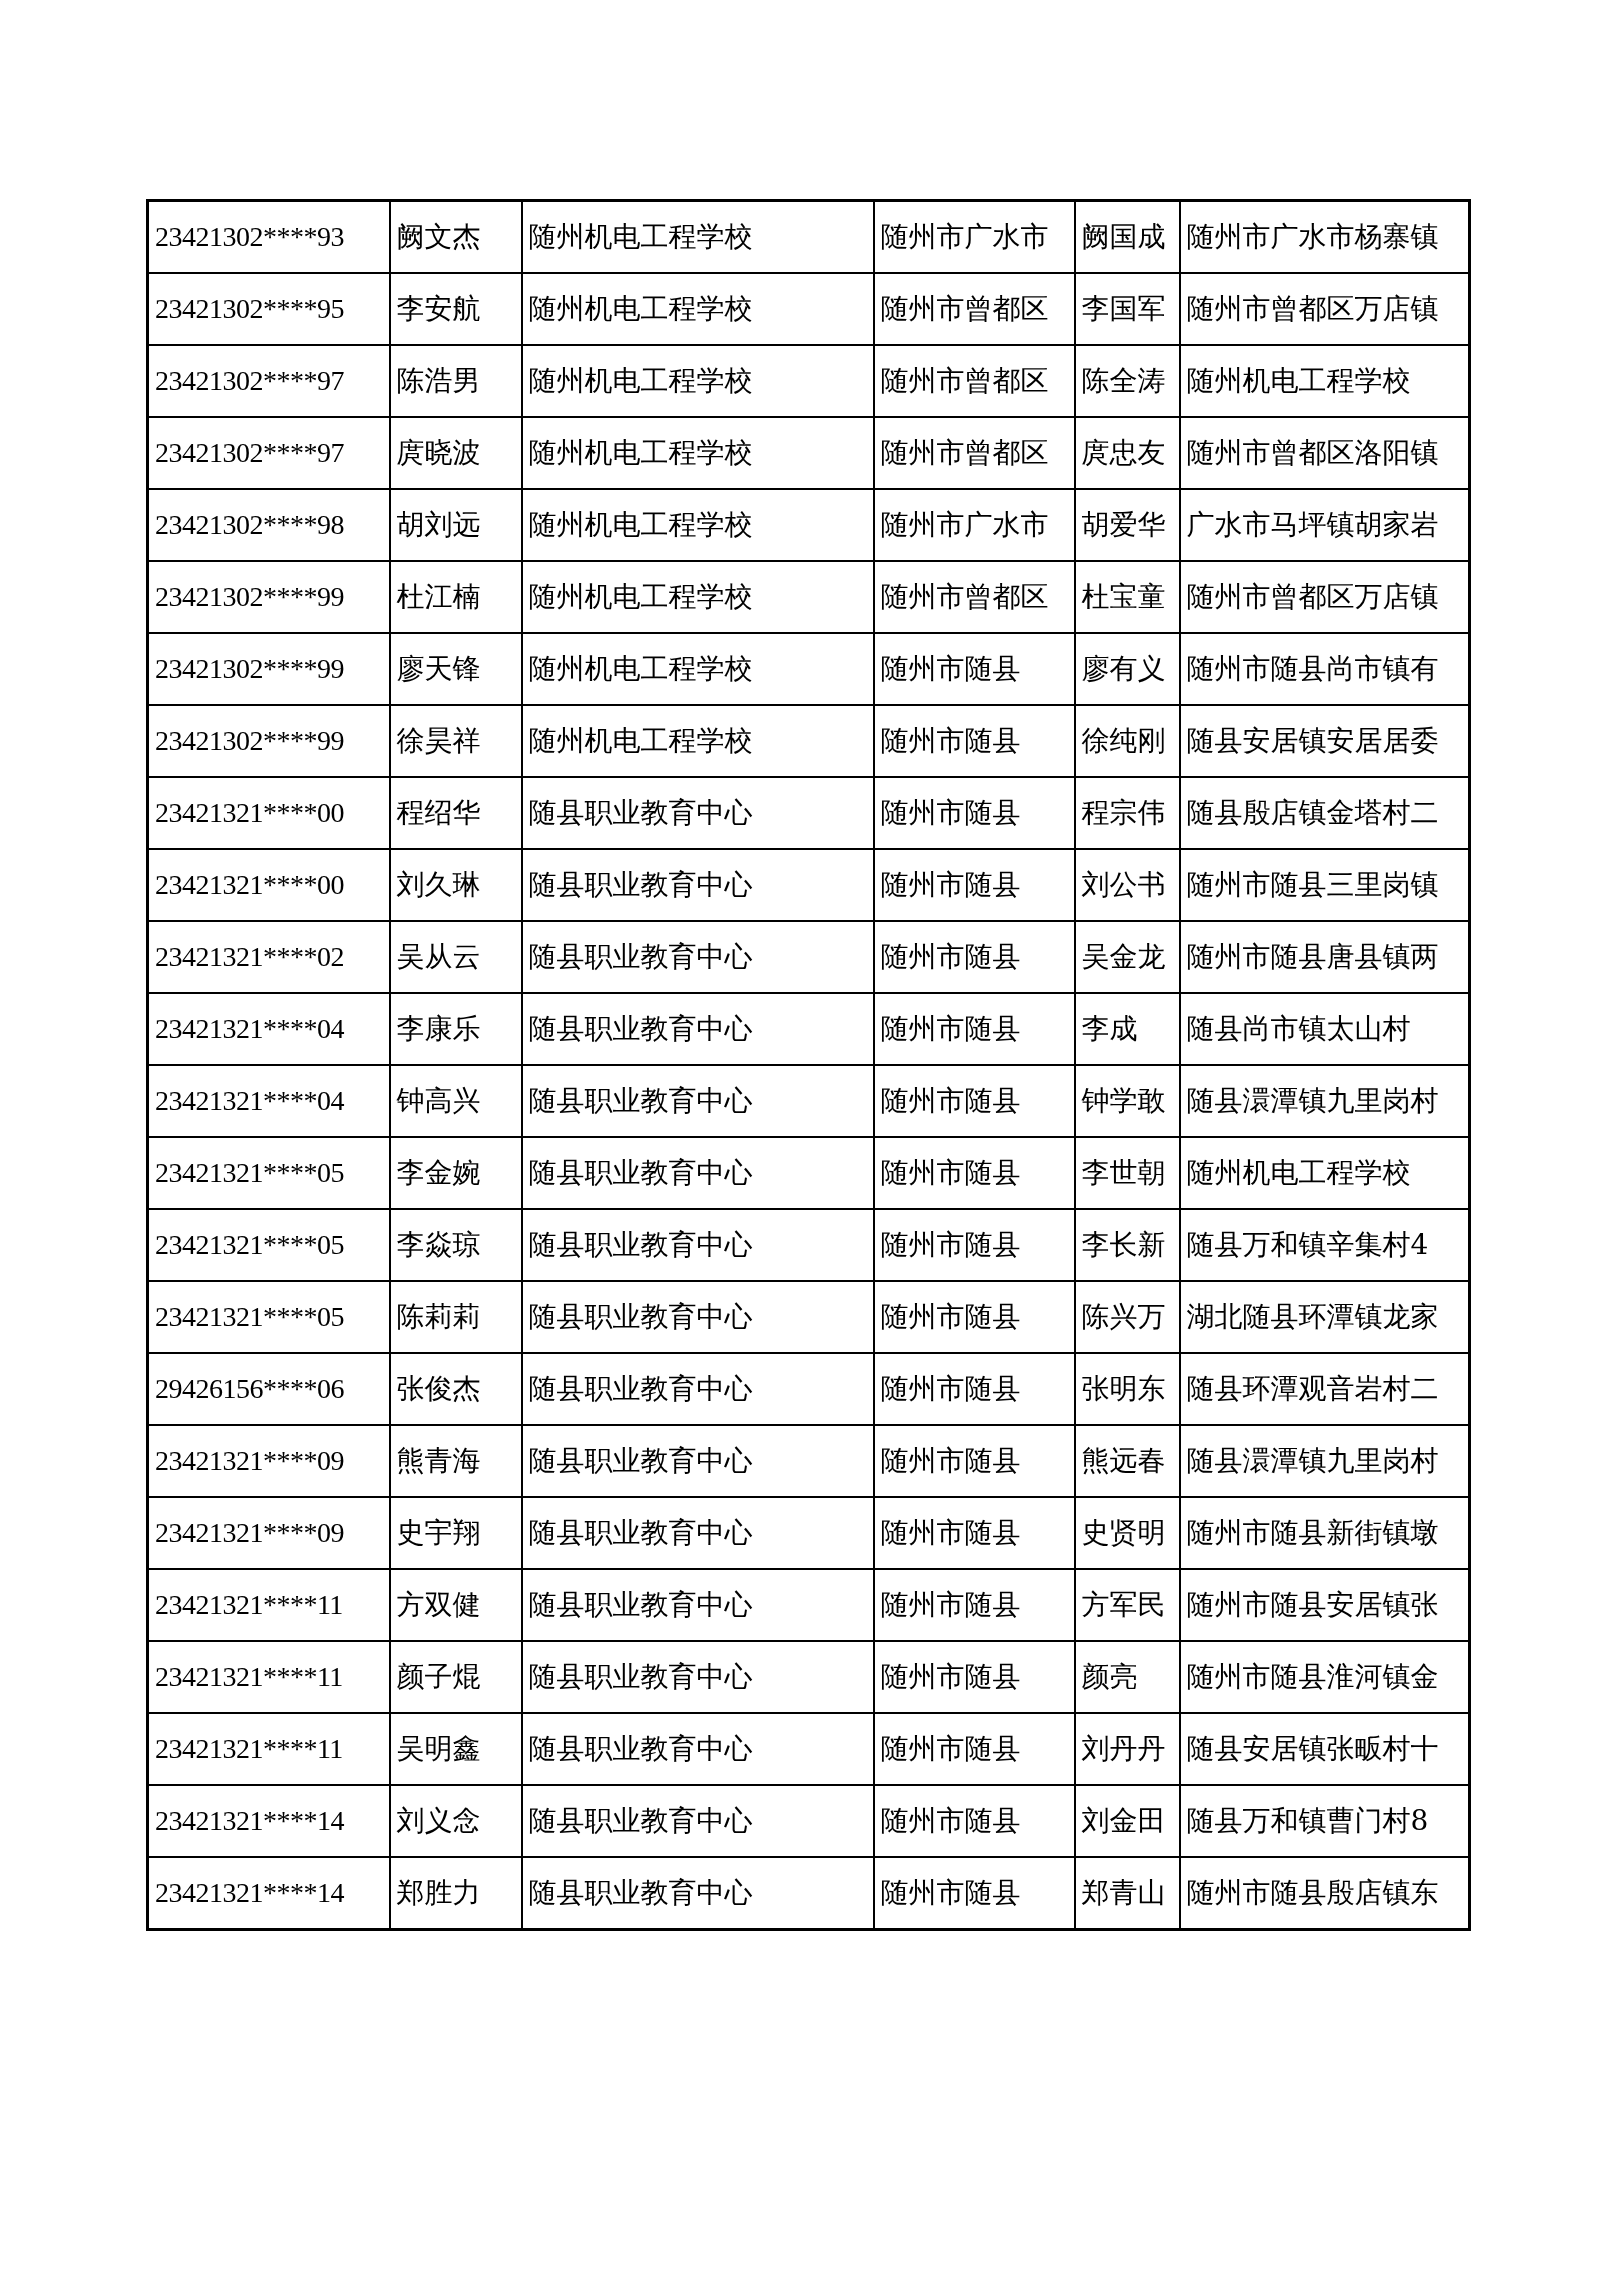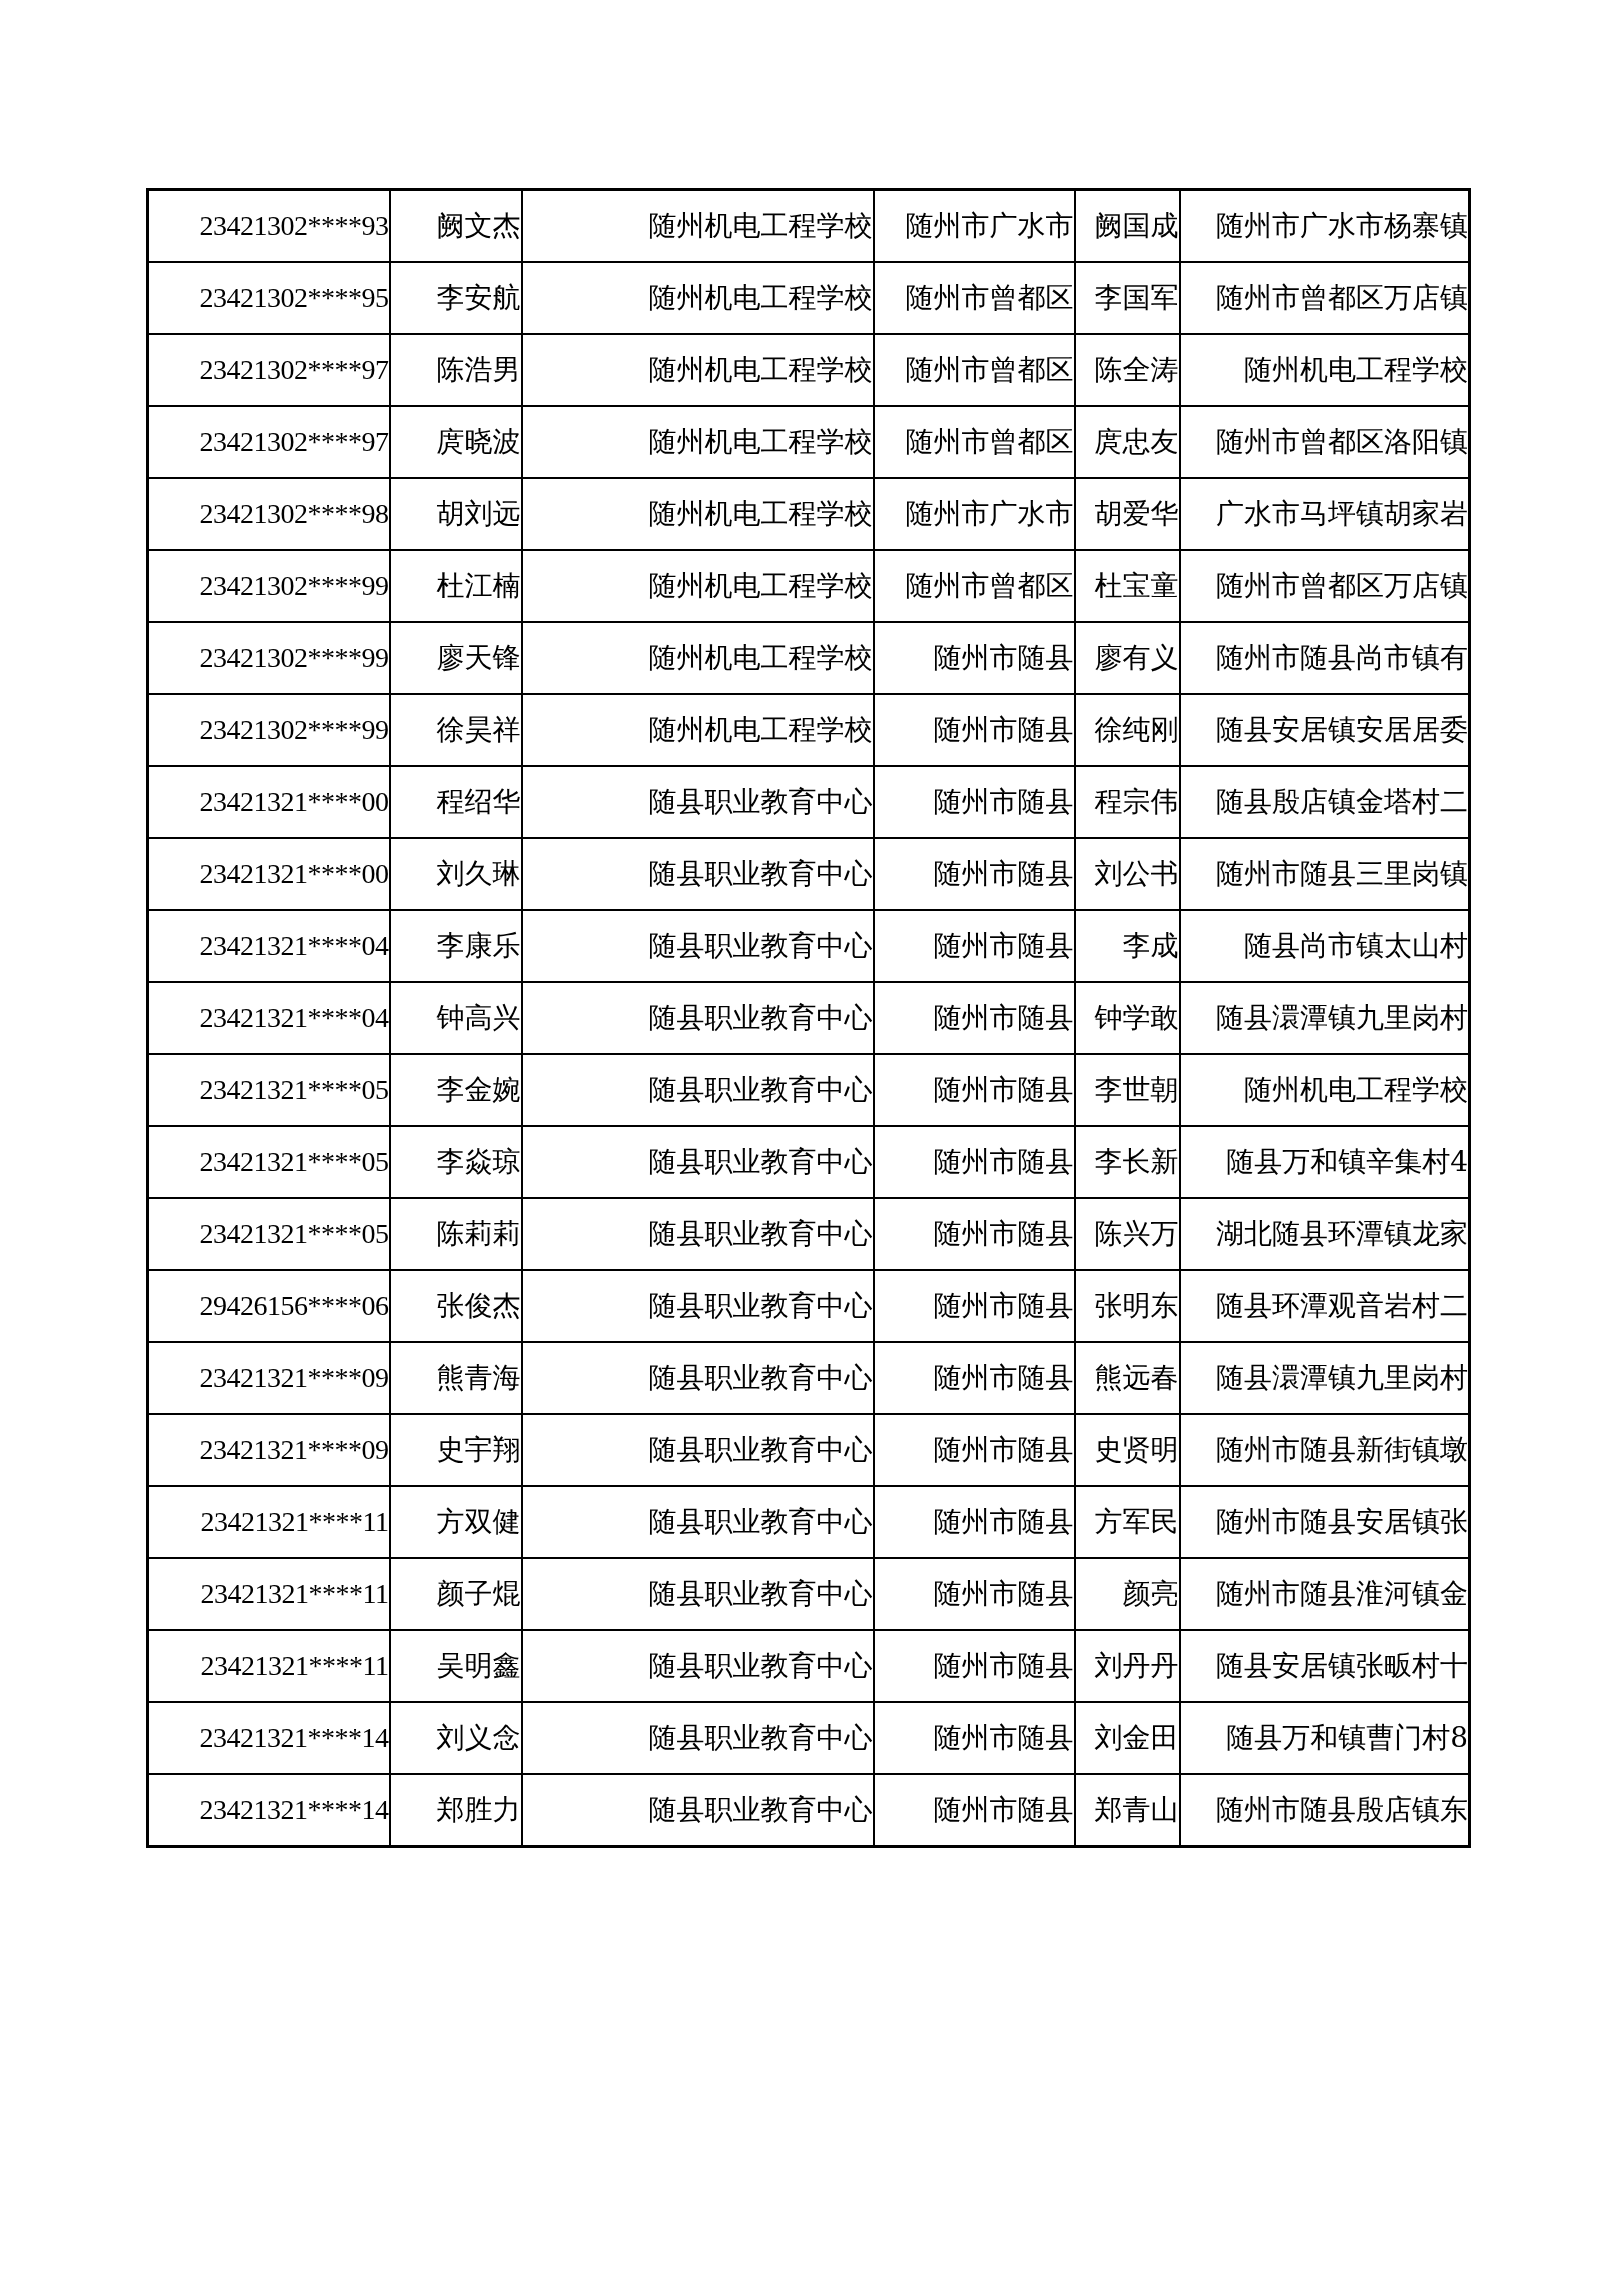--- a/index.html
+++ b/index.html
@@ -1,22 +1,21 @@
 <!DOCTYPE html>
 <html><head>
 <meta charset="utf-8">
 <style>
   html, body { margin: 0; padding: 0; background: #ffffff; }
   body { width: 1621px; height: 2293px; position: relative; font-family: "DejaVu Serif", "Liberation Serif", serif; color: #000; }
   table.roster {
-    position: absolute; left: 146px; top: 188px;
+    position: absolute; left: 146px; top: 199px;
     border-collapse: collapse; table-layout: fixed;
     width: 1322px;
     border: 3.9px solid #000;
-    text-align: right;
   }
   table.roster td {
     height: 70px;
     border: 2.9px solid #000;
     padding: 0 0 0 5.9px;
     font-size: 28px;
     white-space: nowrap; overflow: hidden;
     vertical-align: middle;
     line-height: 1;
   }
@@ -111,20 +110,28 @@
       </tr>
       <tr>
         <td class="c-id">23421321****00</td>
         <td>刘久琳</td>
         <td>随县职业教育中心</td>
         <td>随州市随县</td>
         <td>刘公书</td>
         <td>随州市随县三里岗镇</td>
       </tr>
       <tr>
+        <td class="c-id">23421321****02</td>
+        <td>吴从云</td>
+        <td>随县职业教育中心</td>
+        <td>随州市随县</td>
+        <td>吴金龙</td>
+        <td>随州市随县唐县镇两</td>
+      </tr>
+      <tr>
         <td class="c-id">23421321****04</td>
         <td>李康乐</td>
         <td>随县职业教育中心</td>
         <td>随州市随县</td>
         <td>李成</td>
         <td>随县尚市镇太山村</td>
       </tr>
       <tr>
         <td class="c-id">23421321****04</td>
         <td>钟高兴</td>

